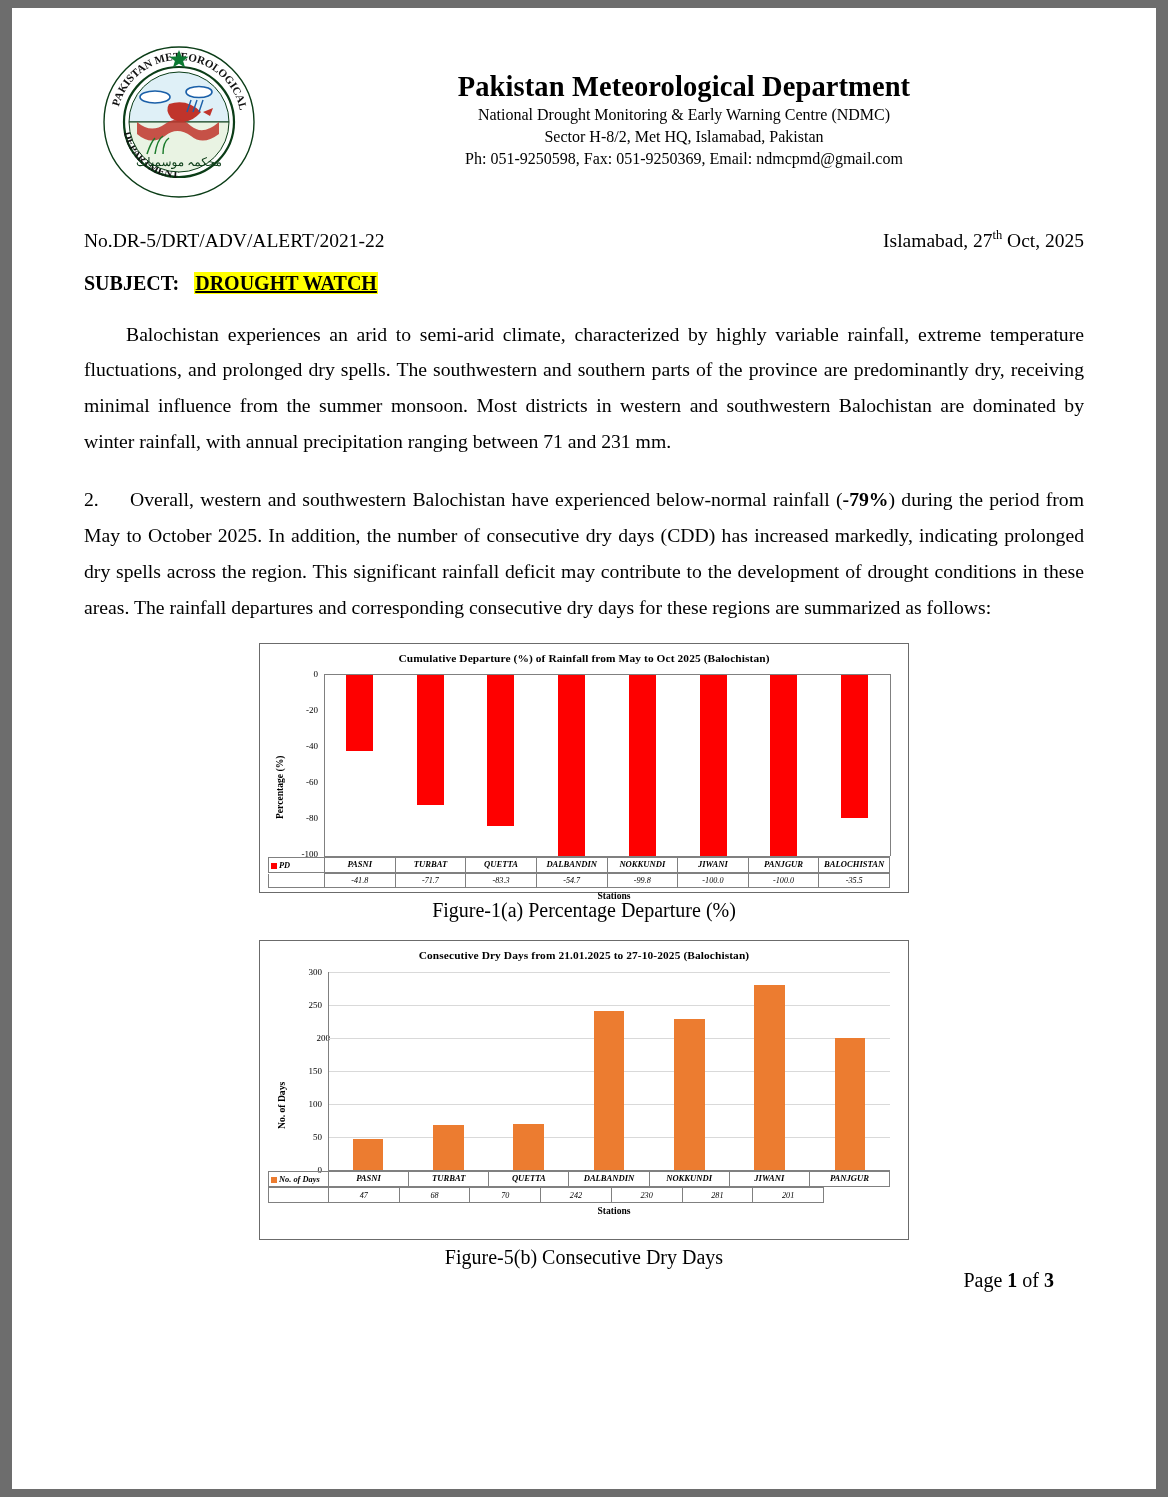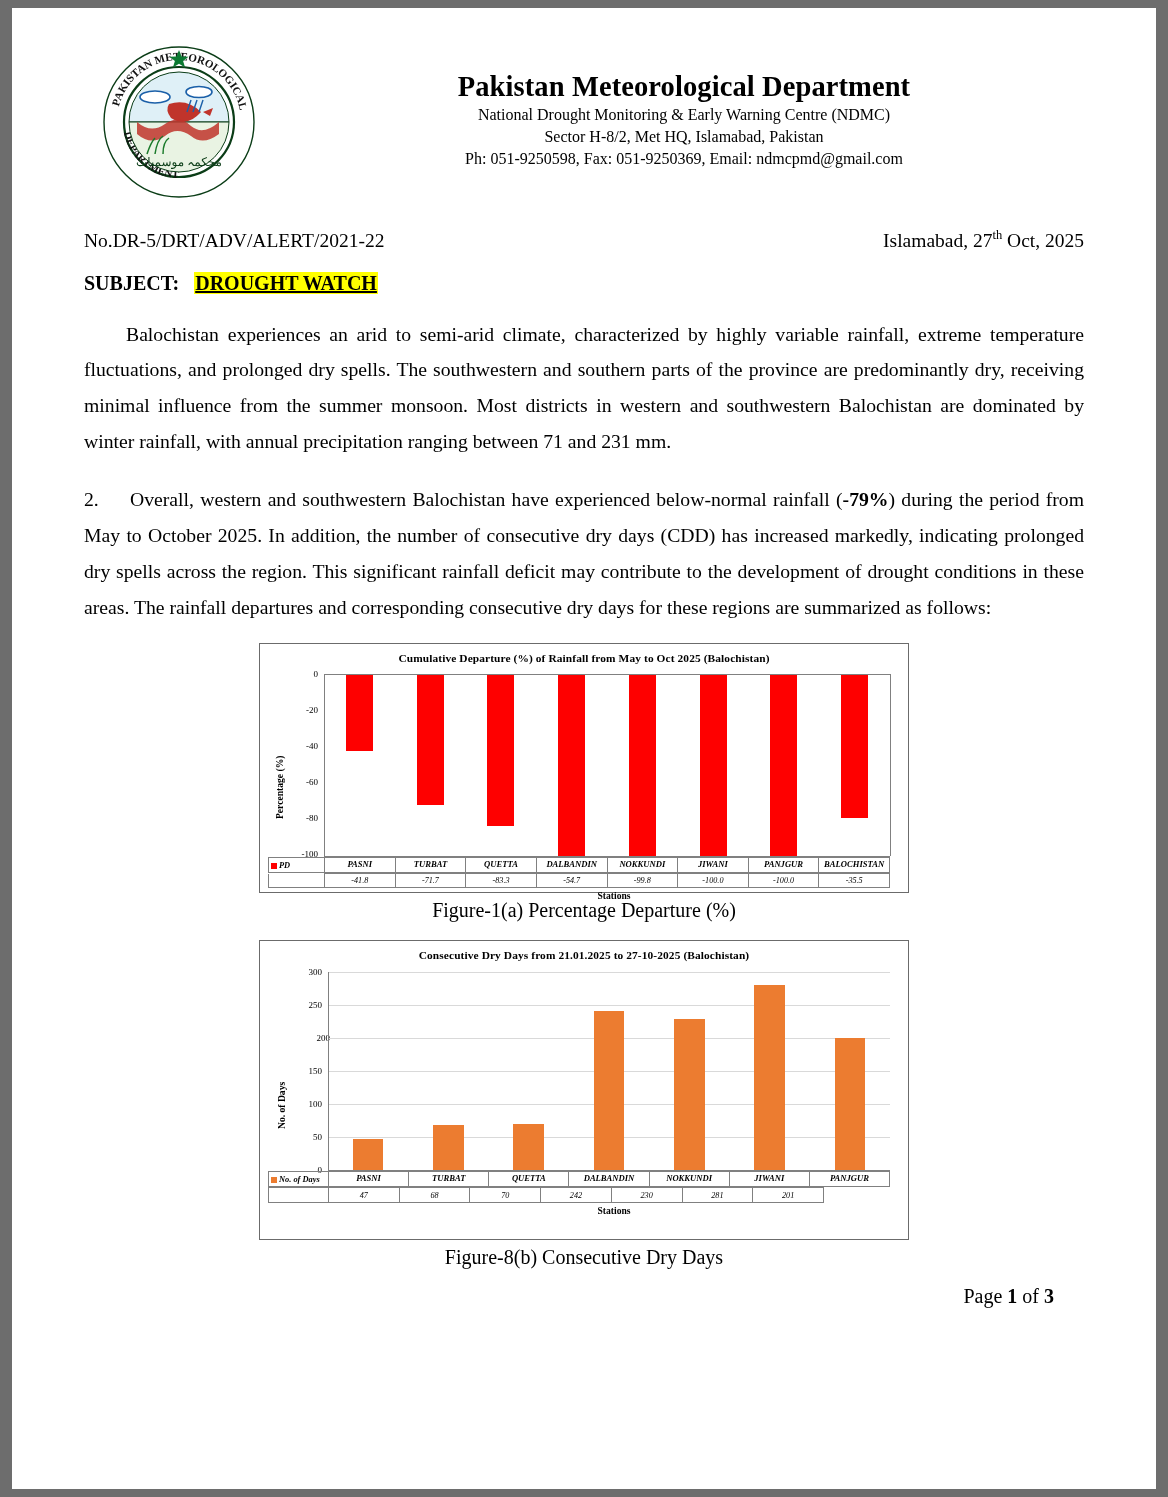--- a/index.html
+++ b/index.html
@@ -187,21 +187,20 @@
     margin-right: 2px;
     vertical-align: middle;
   }
   .swatch.red { background: #fe0000; }
   .swatch.orange { background: #ec7c30; }
 
   
   .footer {
     text-align: right;
     font-size: 20px;
-    margin-top: 16px;
     padding-right: 30px;
   }
 </style>
 </head>
 <body>
 
 <div class="page">
 
   <div class="header">
     <div class="logo-wrap">
@@ -438,18 +437,18 @@
             <td class="vals">230</td>
             <td class="vals">281</td>
             <td class="vals">201</td>
           </tr>
         </tbody>
           </table>
 
         <div class="x-axis-label" style="top:244px; left:30px;">Stations</div>
       </div>
     </div>
-    <div class="fig-caption">Figure-8(b) Consecutive Dry Days</div>
+    <div class="fig-caption">Figure-5(b) Consecutive Dry Days</div>
   </div>
 
   <div class="footer"><span>Page </span><span class="b">1</span><span> of </span><span class="b">3</span></div>
 
 </div>
 
 </body></html>

